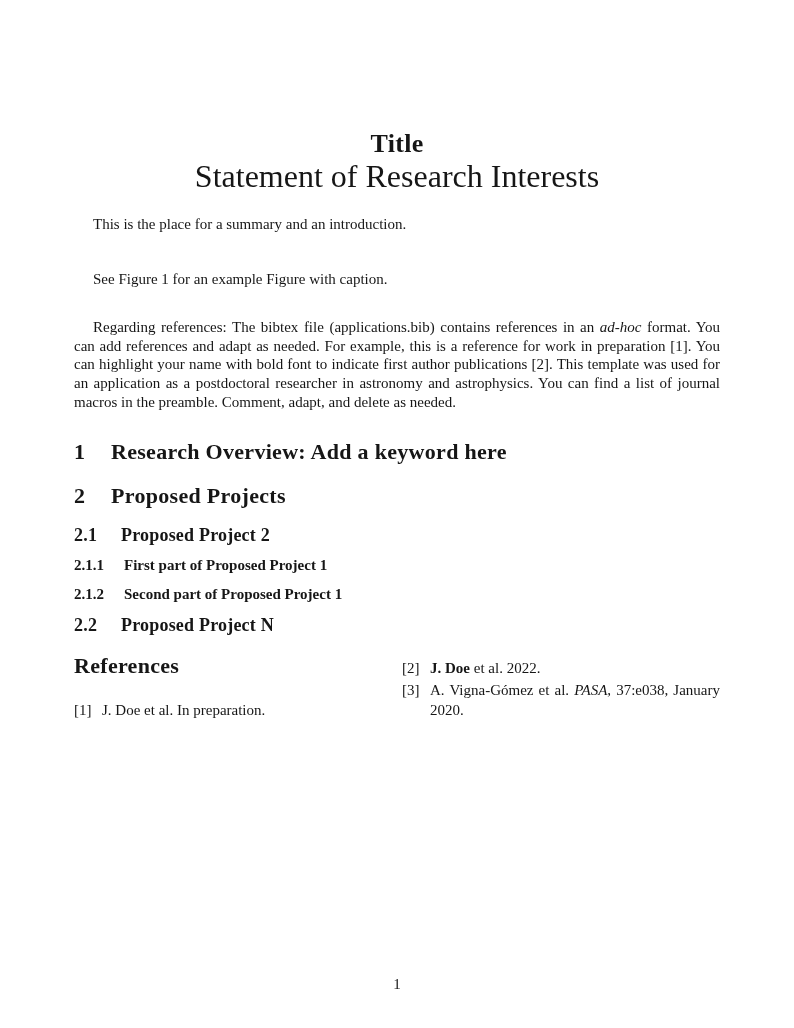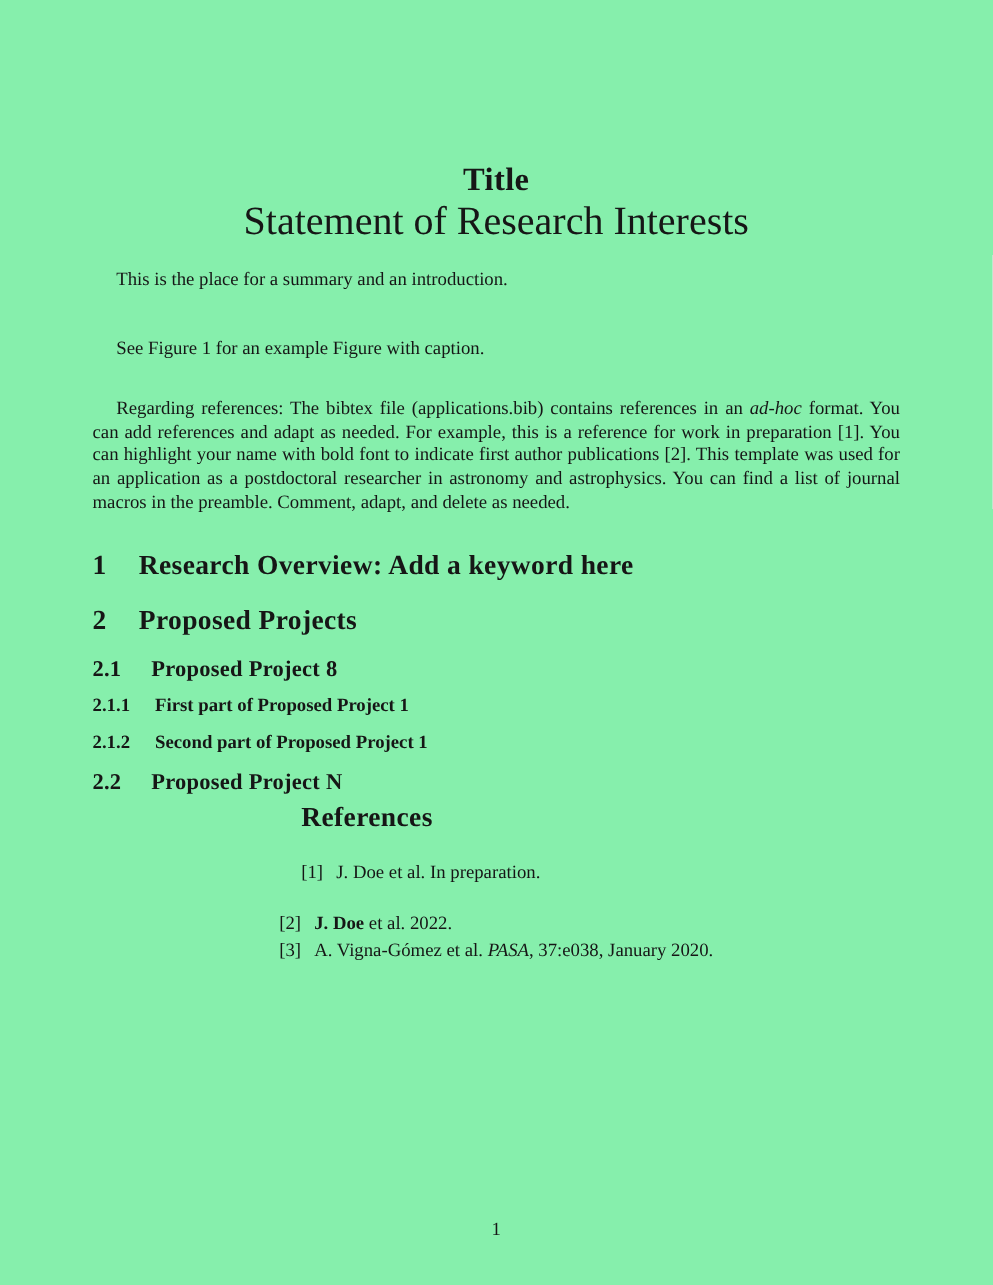--- a/index.html
+++ b/index.html
@@ -2,21 +2,21 @@
 <html><head>
 <meta charset="utf-8">
 <style>
   * { margin: 0; padding: 0; box-sizing: border-box; }
   html, body { background: #e8e8e8; }
   .page {
     position: relative;
     width: 794px;
     height: 1028px;
     margin: 0 auto;
-    background: #86efac;
+    background: #ffffff;
     color: #161616;
     font-family: "Liberation Serif", "DejaVu Serif", serif;
     padding: 0 74px;
     overflow: hidden;
   }
   .doc-title {
     margin-top: 128px;
     text-align: center;
     font-size: 26px;
     line-height: 32px;
@@ -66,25 +66,24 @@
     line-height: 18px;
     font-weight: bold;
   }
   .sec-h3.s211 { margin-top: 10px; }
   .sec-h3.s212 { margin-top: 11px; }
   .sec-num { display: inline-block; }
   .sec-h1 .sec-num { width: 37px; }
   .sec-h2 .sec-num { width: 47px; }
   .sec-h3 .sec-num { width: 50px; }
   .refs-section {
-    margin-top: 5px;
+    margin-top: 17px;
     display: flex;
     gap: 16px;
-    align-items: center;
-    flex-direction: column;
+    align-items: flex-start;
   }
   .refs-col-left { width: 312px; }
   .refs-col-right { flex: 1; }
   .refs-heading {
     font-size: 22px;
     line-height: 26px;
     font-weight: bold;
     letter-spacing: 0.3px;
   }
   .ref-item {
@@ -126,21 +125,21 @@
 
   <div class="sec-h1">
     <span class="sec-num">1</span><span class="sec-title">Research Overview: Add a keyword here</span>
   </div>
 
   <div class="sec-h1 second">
     <span class="sec-num">2</span><span class="sec-title">Proposed Projects</span>
   </div>
 
   <div class="sec-h2 s21">
-    <span class="sec-num">2.1</span><span class="sec-title">Proposed Project 8</span>
+    <span class="sec-num">2.1</span><span class="sec-title">Proposed Project 2</span>
   </div>
 
   <div class="sec-h3 s211">
     <span class="sec-num">2.1.1</span><span class="sec-title">First part of Proposed Project 1</span>
   </div>
 
   <div class="sec-h3 s212">
     <span class="sec-num">2.1.2</span><span class="sec-title">Second part of Proposed Project 1</span>
   </div>
 

